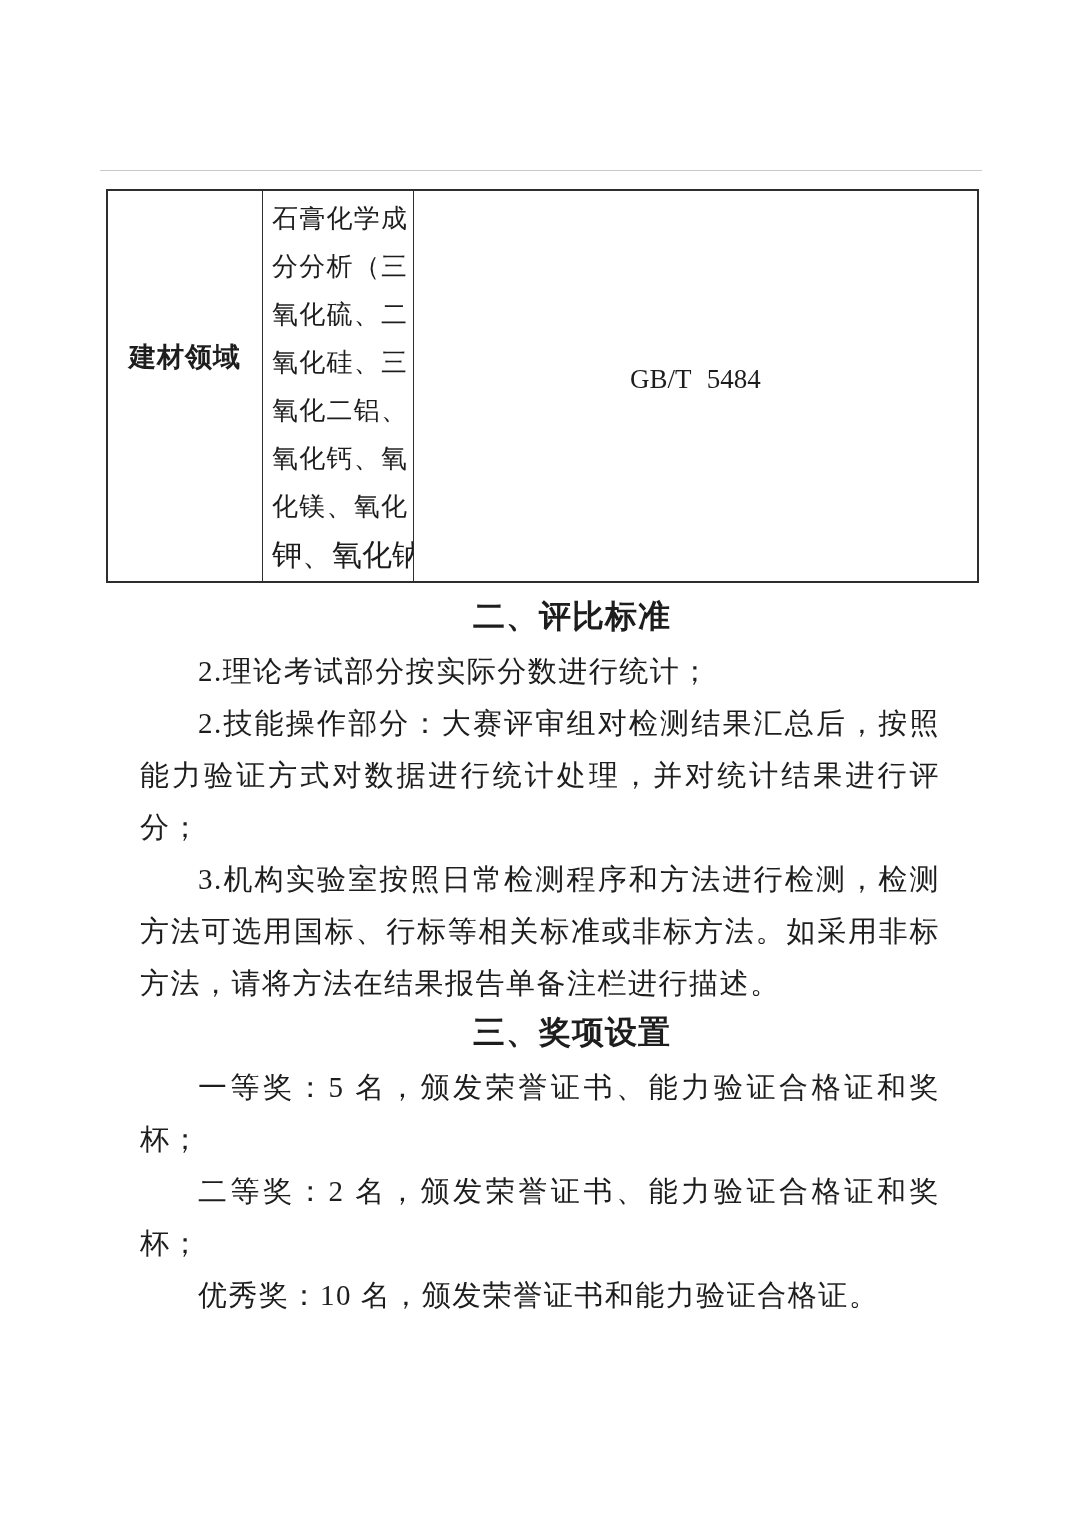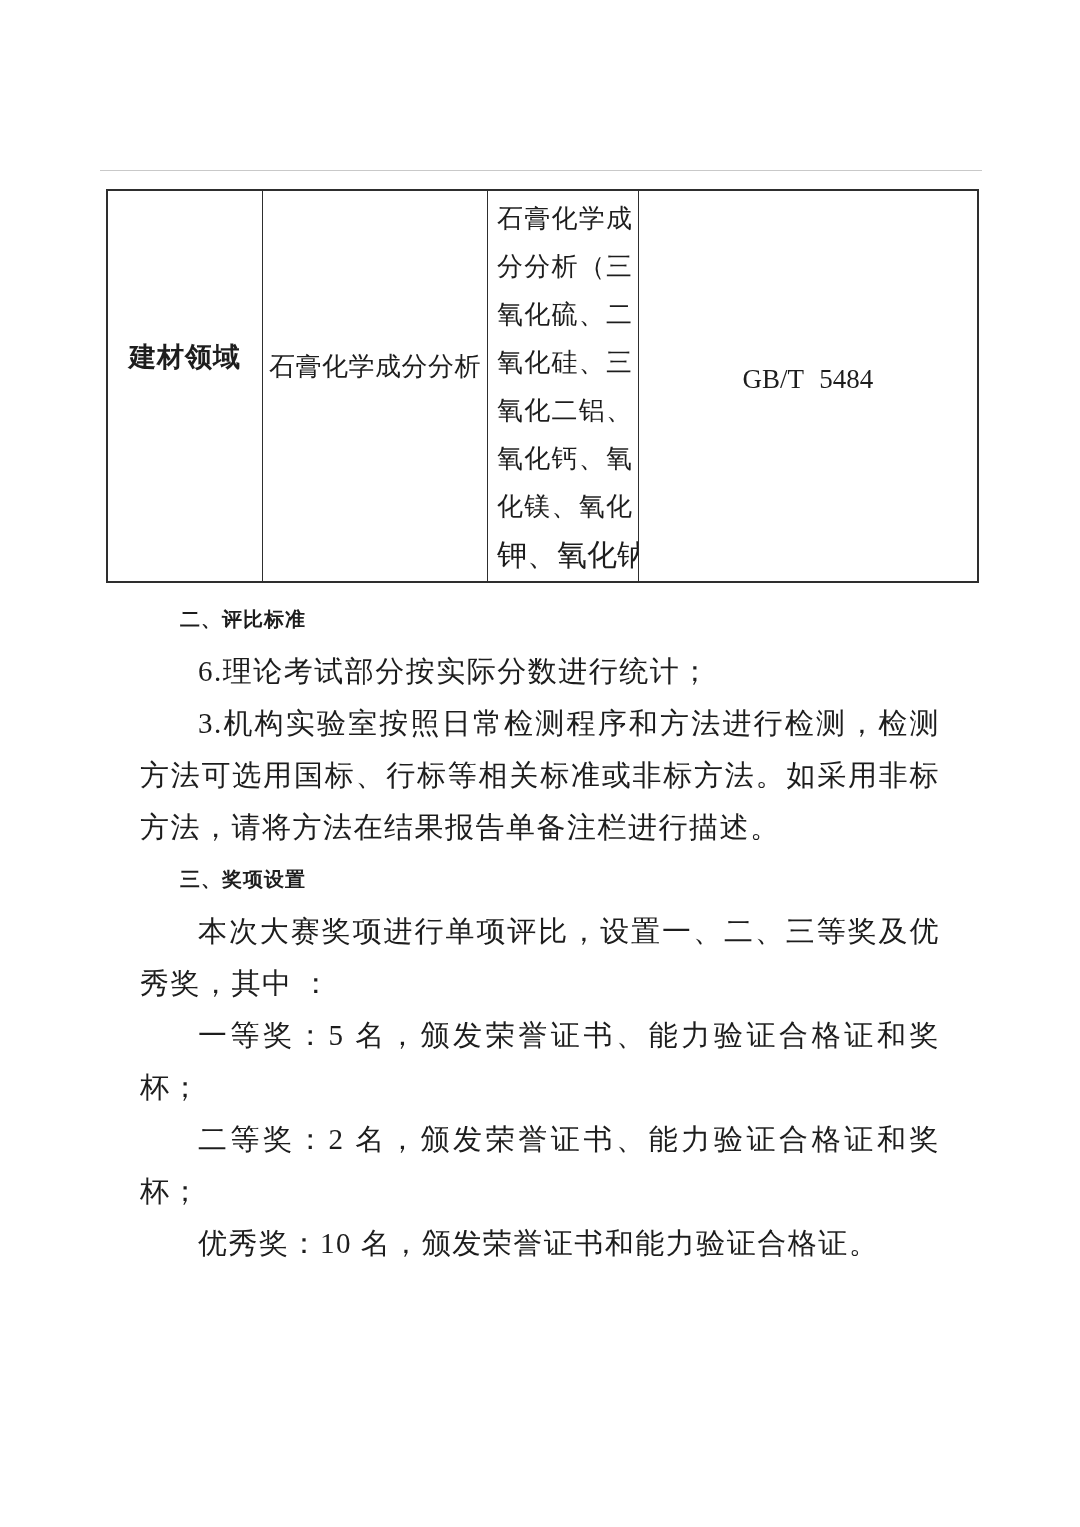--- a/index.html
+++ b/index.html
@@ -84,59 +84,56 @@
     line-height: 52px;
     letter-spacing: 1.5px;
     text-align: justify;
   }
   .body-text p {
     margin: 0;
     text-indent: 2em;
   }
   .body-text p.heading {
     font-weight: bold;
-    font-size: 20px;
+    font-size: 32px;
     letter-spacing: 1px;
-    font-family: Liberation Serif, serif;
-    text-align: left;
+    font-family: Liberation Mono, monospace;
+    text-align: center;
   }
 </style>
 </head>
 <body>
 
 <div class="page">
 
   <div class="top-rule"></div>
 
   <div class="doc-table">
     <div class="cell c1">
       <span>建材领域</span>
-    </div>
-    <div class="cell c2">
-      <span>石膏化学成分分析</span>
     </div>
     <div class="cell c3">
       <div class="jline">石膏化学成</div>
       <div class="jline">分分析（三</div>
       <div class="jline">氧化硫、二</div>
       <div class="jline">氧化硅、三</div>
       <div class="jline">氧化二铝、</div>
       <div class="jline">氧化钙、氧</div>
       <div class="jline">化镁、氧化</div>
       <div class="jline last">钾、氧化钠）</div>
     </div>
     <div class="cell c4">
       <span>GB/T 5484</span>
     </div>
   </div>
 
   <div class="body-text">
     <p class="heading">二、评比标准</p>
-    <p>6.理论考试部分按实际分数进行统计；</p>
+    <p>2.理论考试部分按实际分数进行统计；</p>
+    <p>2.技能操作部分：大赛评审组对检测结果汇总后，按照能力验证方式对数据进行统计处理，并对统计结果进行评分；</p>
     <p>3.机构实验室按照日常检测程序和方法进行检测，检测方法可选用国标、行标等相关标准或非标方法。如采用非标方法，请将方法在结果报告单备注栏进行描述。</p>
     <p class="heading">三、奖项设置</p>
-    <p>本次大赛奖项进行单项评比，设置一、二、三等奖及优秀奖，其中 ：</p>
     <p>一等奖：5 名，颁发荣誉证书、能力验证合格证和奖杯；</p>
     <p>二等奖：2 名，颁发荣誉证书、能力验证合格证和奖杯；</p>
     <p>优秀奖：10 名，颁发荣誉证书和能力验证合格证。</p>
   </div>
 
 </div>
 
 </body></html>

